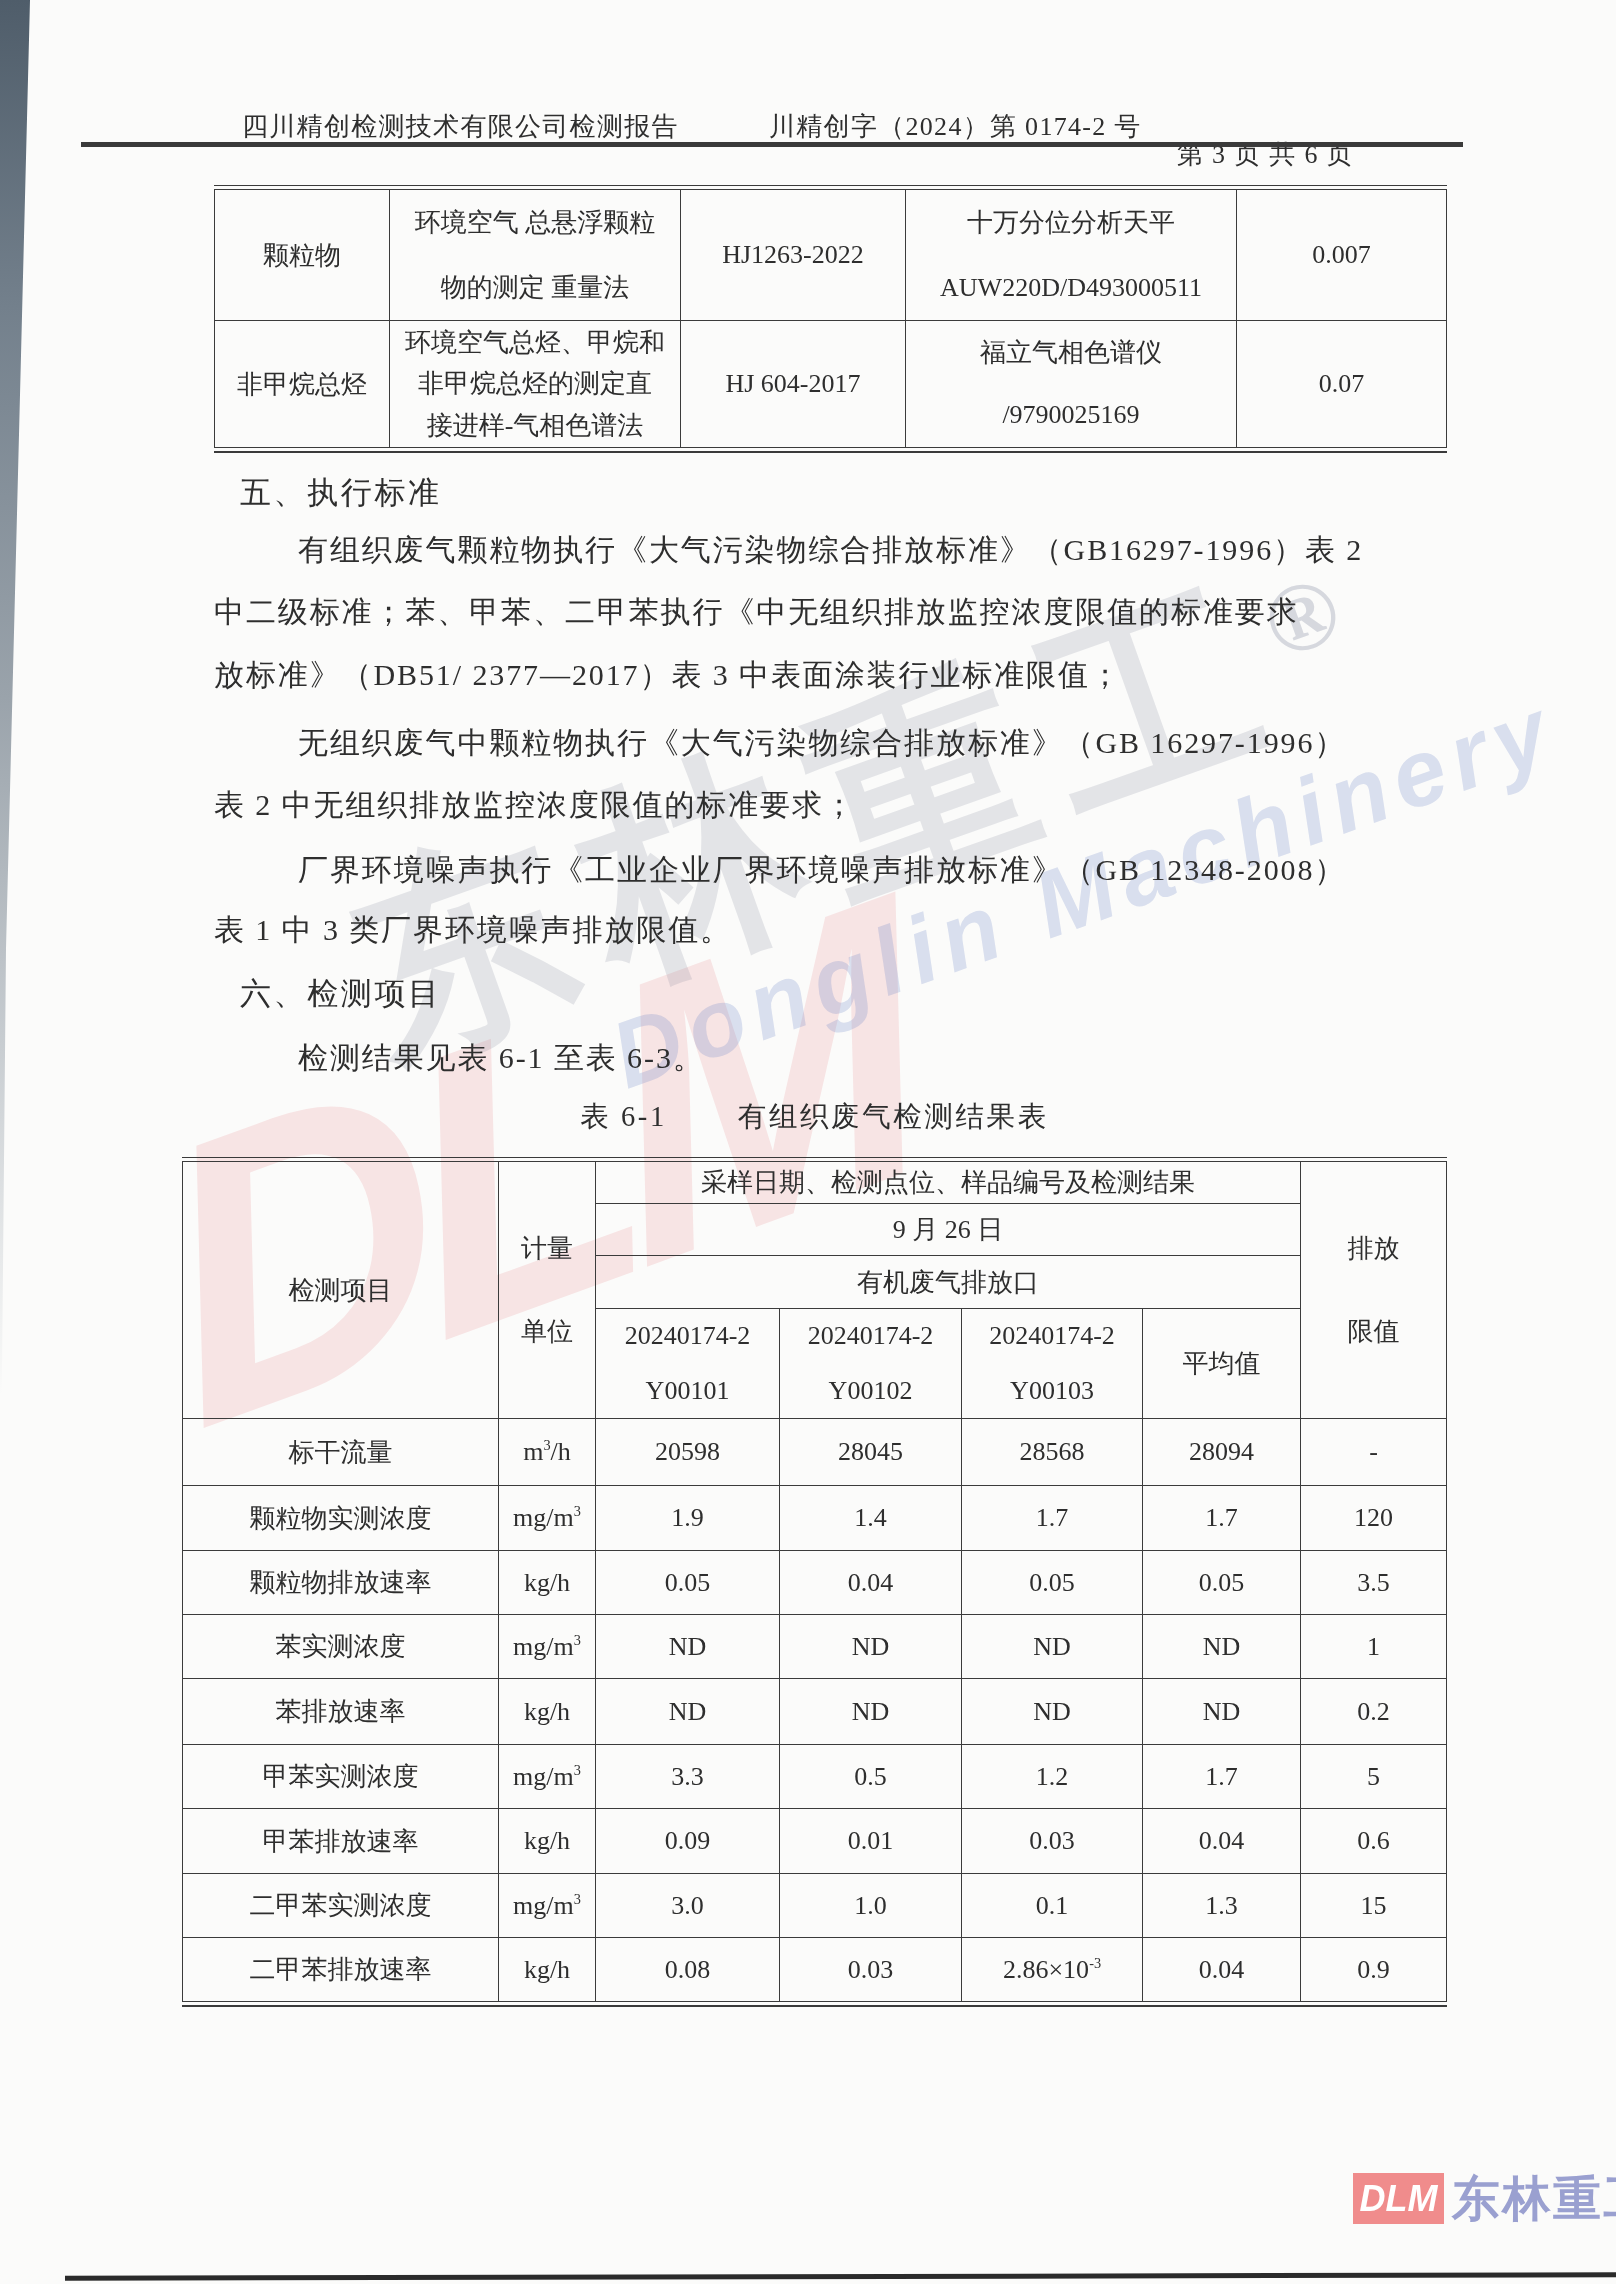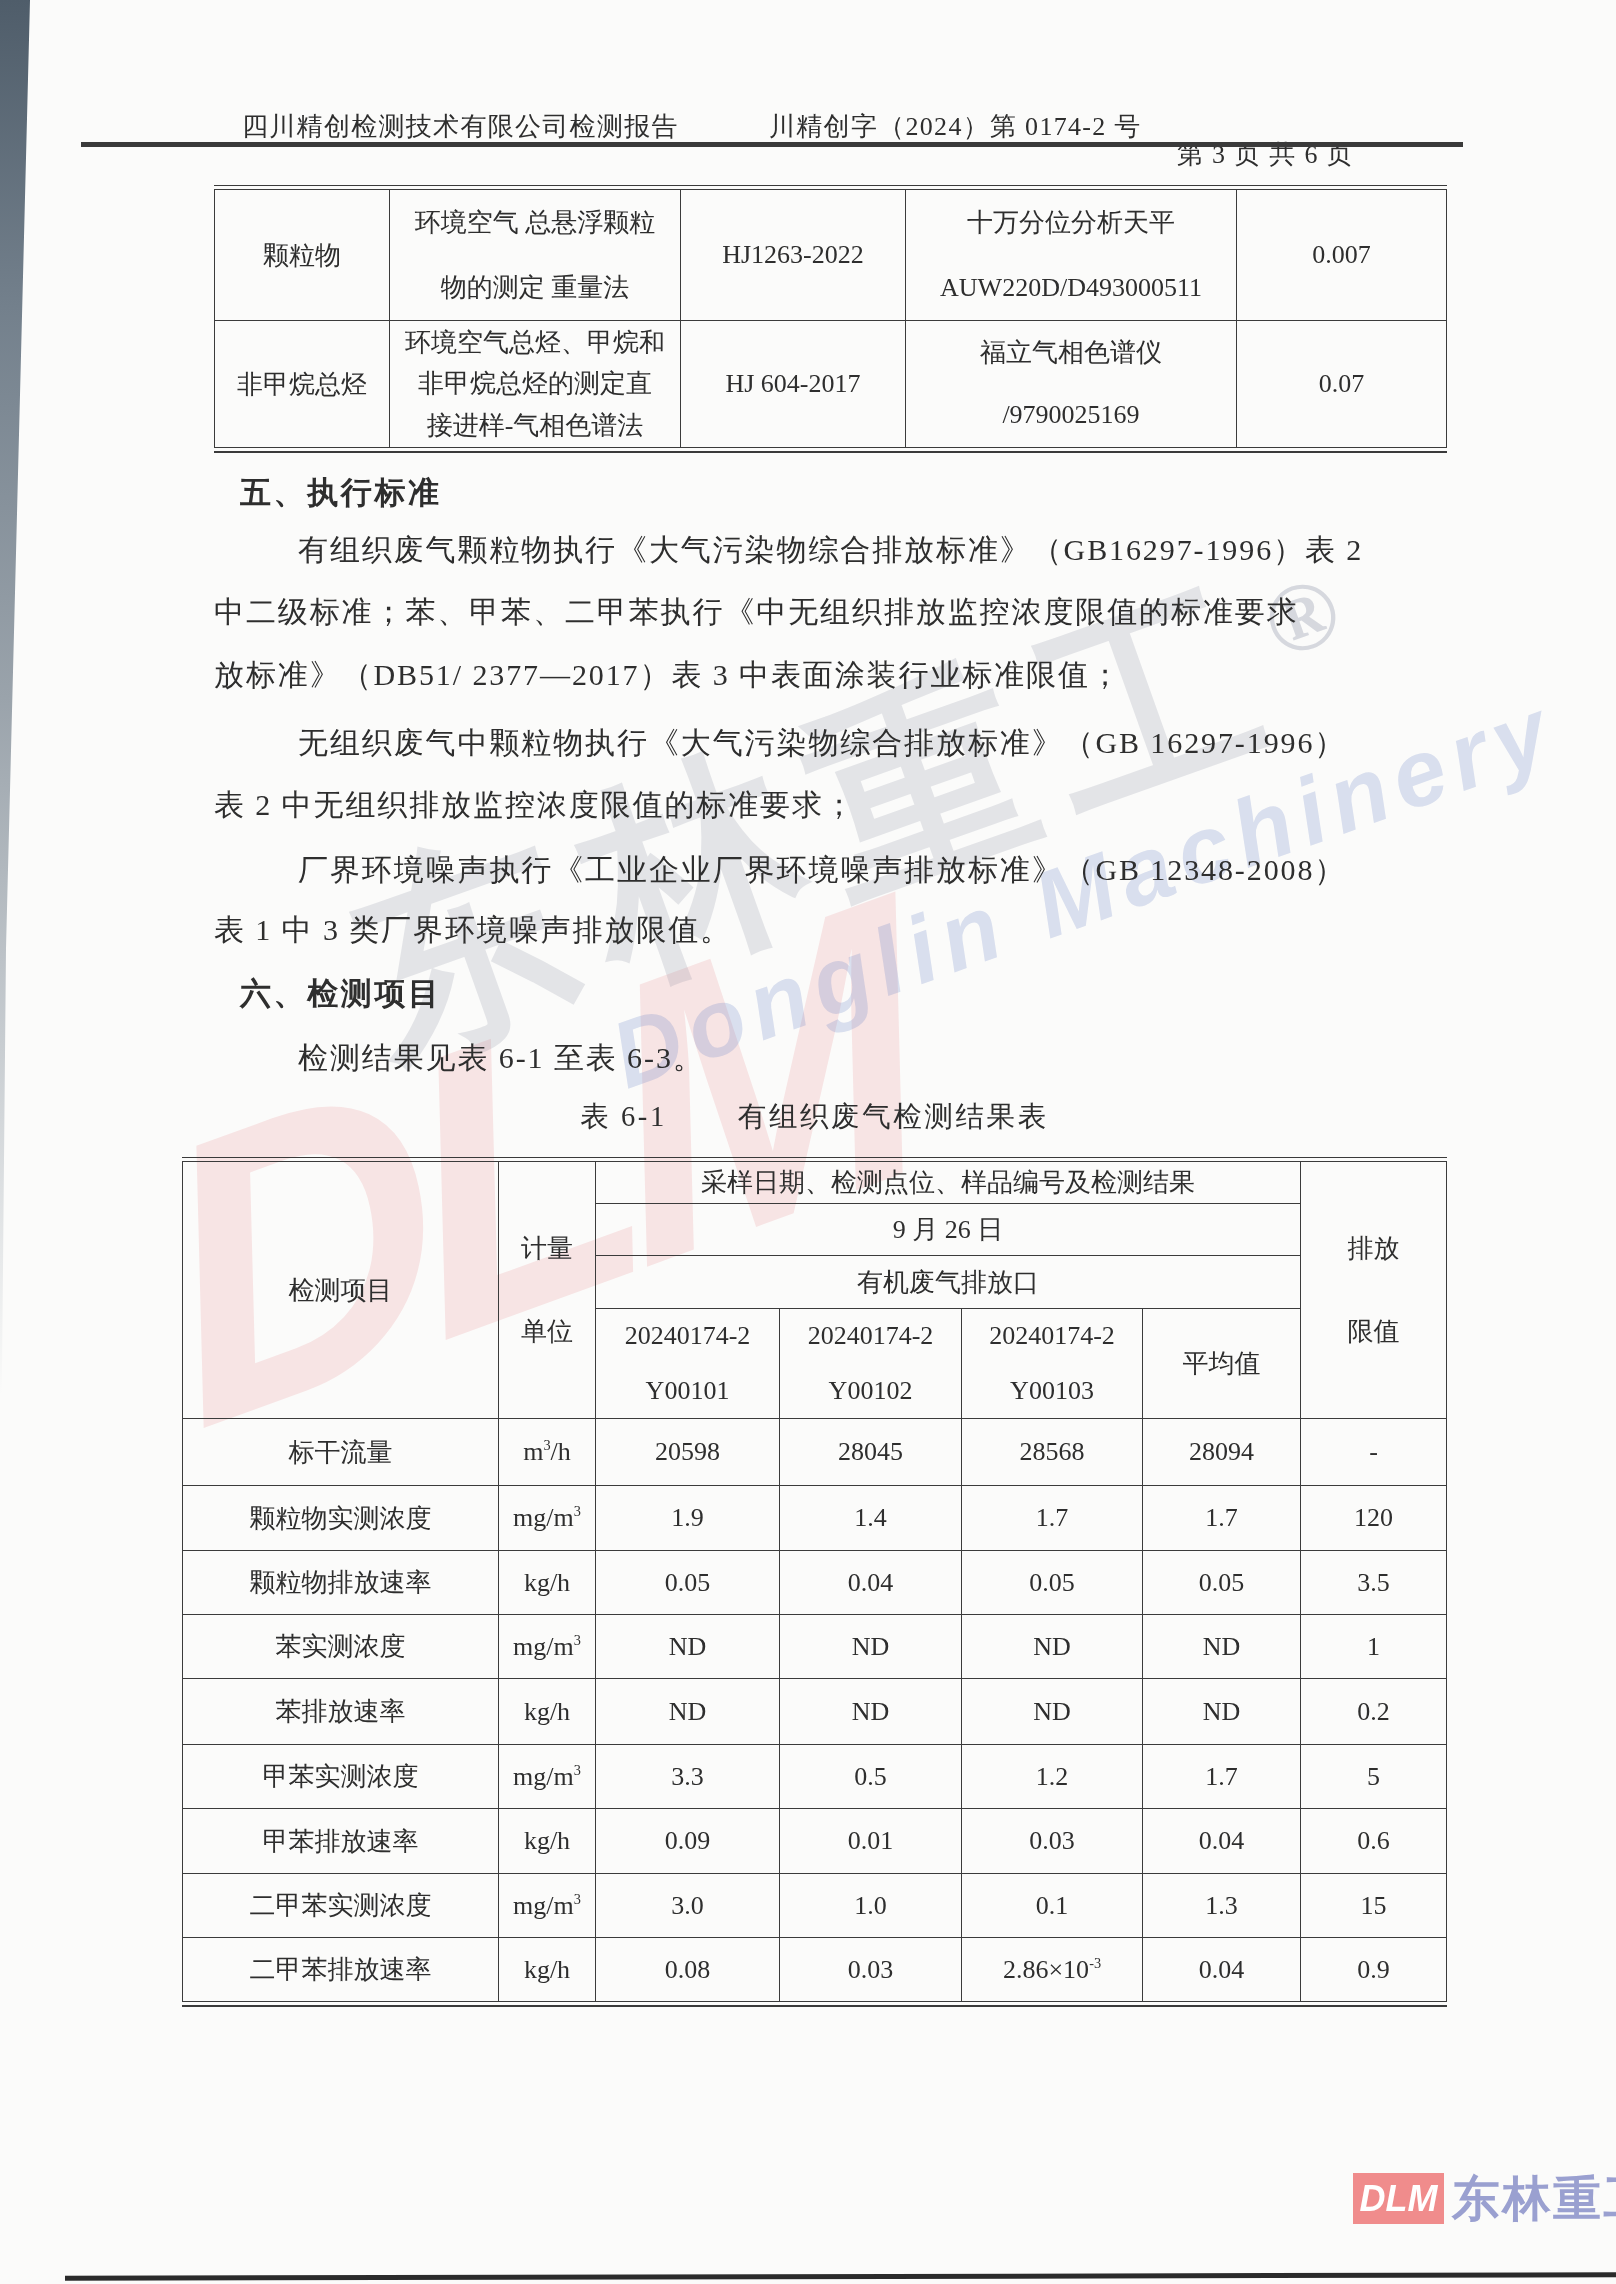--- a/index.html
+++ b/index.html
@@ -44,21 +44,21 @@
      font-size:26px;white-space:pre-line;padding:0;}
   .dblwrap{position:absolute;}
   .dblwrap::before,.dblwrap::after{content:"";position:absolute;left:0;right:0;height:1.9px;background:#3a3a3a;}
   .dblwrap::before{top:-4.5px;}
   .dblwrap::after{bottom:-4.5px;}
   .method-table{left:214px;top:189px;}
   .lh-25{line-height:2.5;}
   .lh-16{line-height:1.6;}
   .lh-24{line-height:2.4;}
   
-  .sec-title{font-size:31px;letter-spacing:2.6px;font-weight:700;}
+  .sec-title{font-size:31px;letter-spacing:2.6px;font-weight:400;}
   .bodyline{font-size:30px;letter-spacing:1.9px;}
   .caption{left:182px;top:1098px;width:1265px;text-align:center;font-size:28.5px;letter-spacing:2.6px;}
   .caption .cap-no{margin-right:71px;}
   
   .result-table{left:182px;top:1161px;}
   .lh-21{line-height:2.1;margin-top:47px;}
   .lh-32{line-height:3.2;}
   sup{font-size:0.55em;}
   
   .footer-logo{left:1353px;top:2173px;display:flex;align-items:flex-start;gap:7.8px;}

